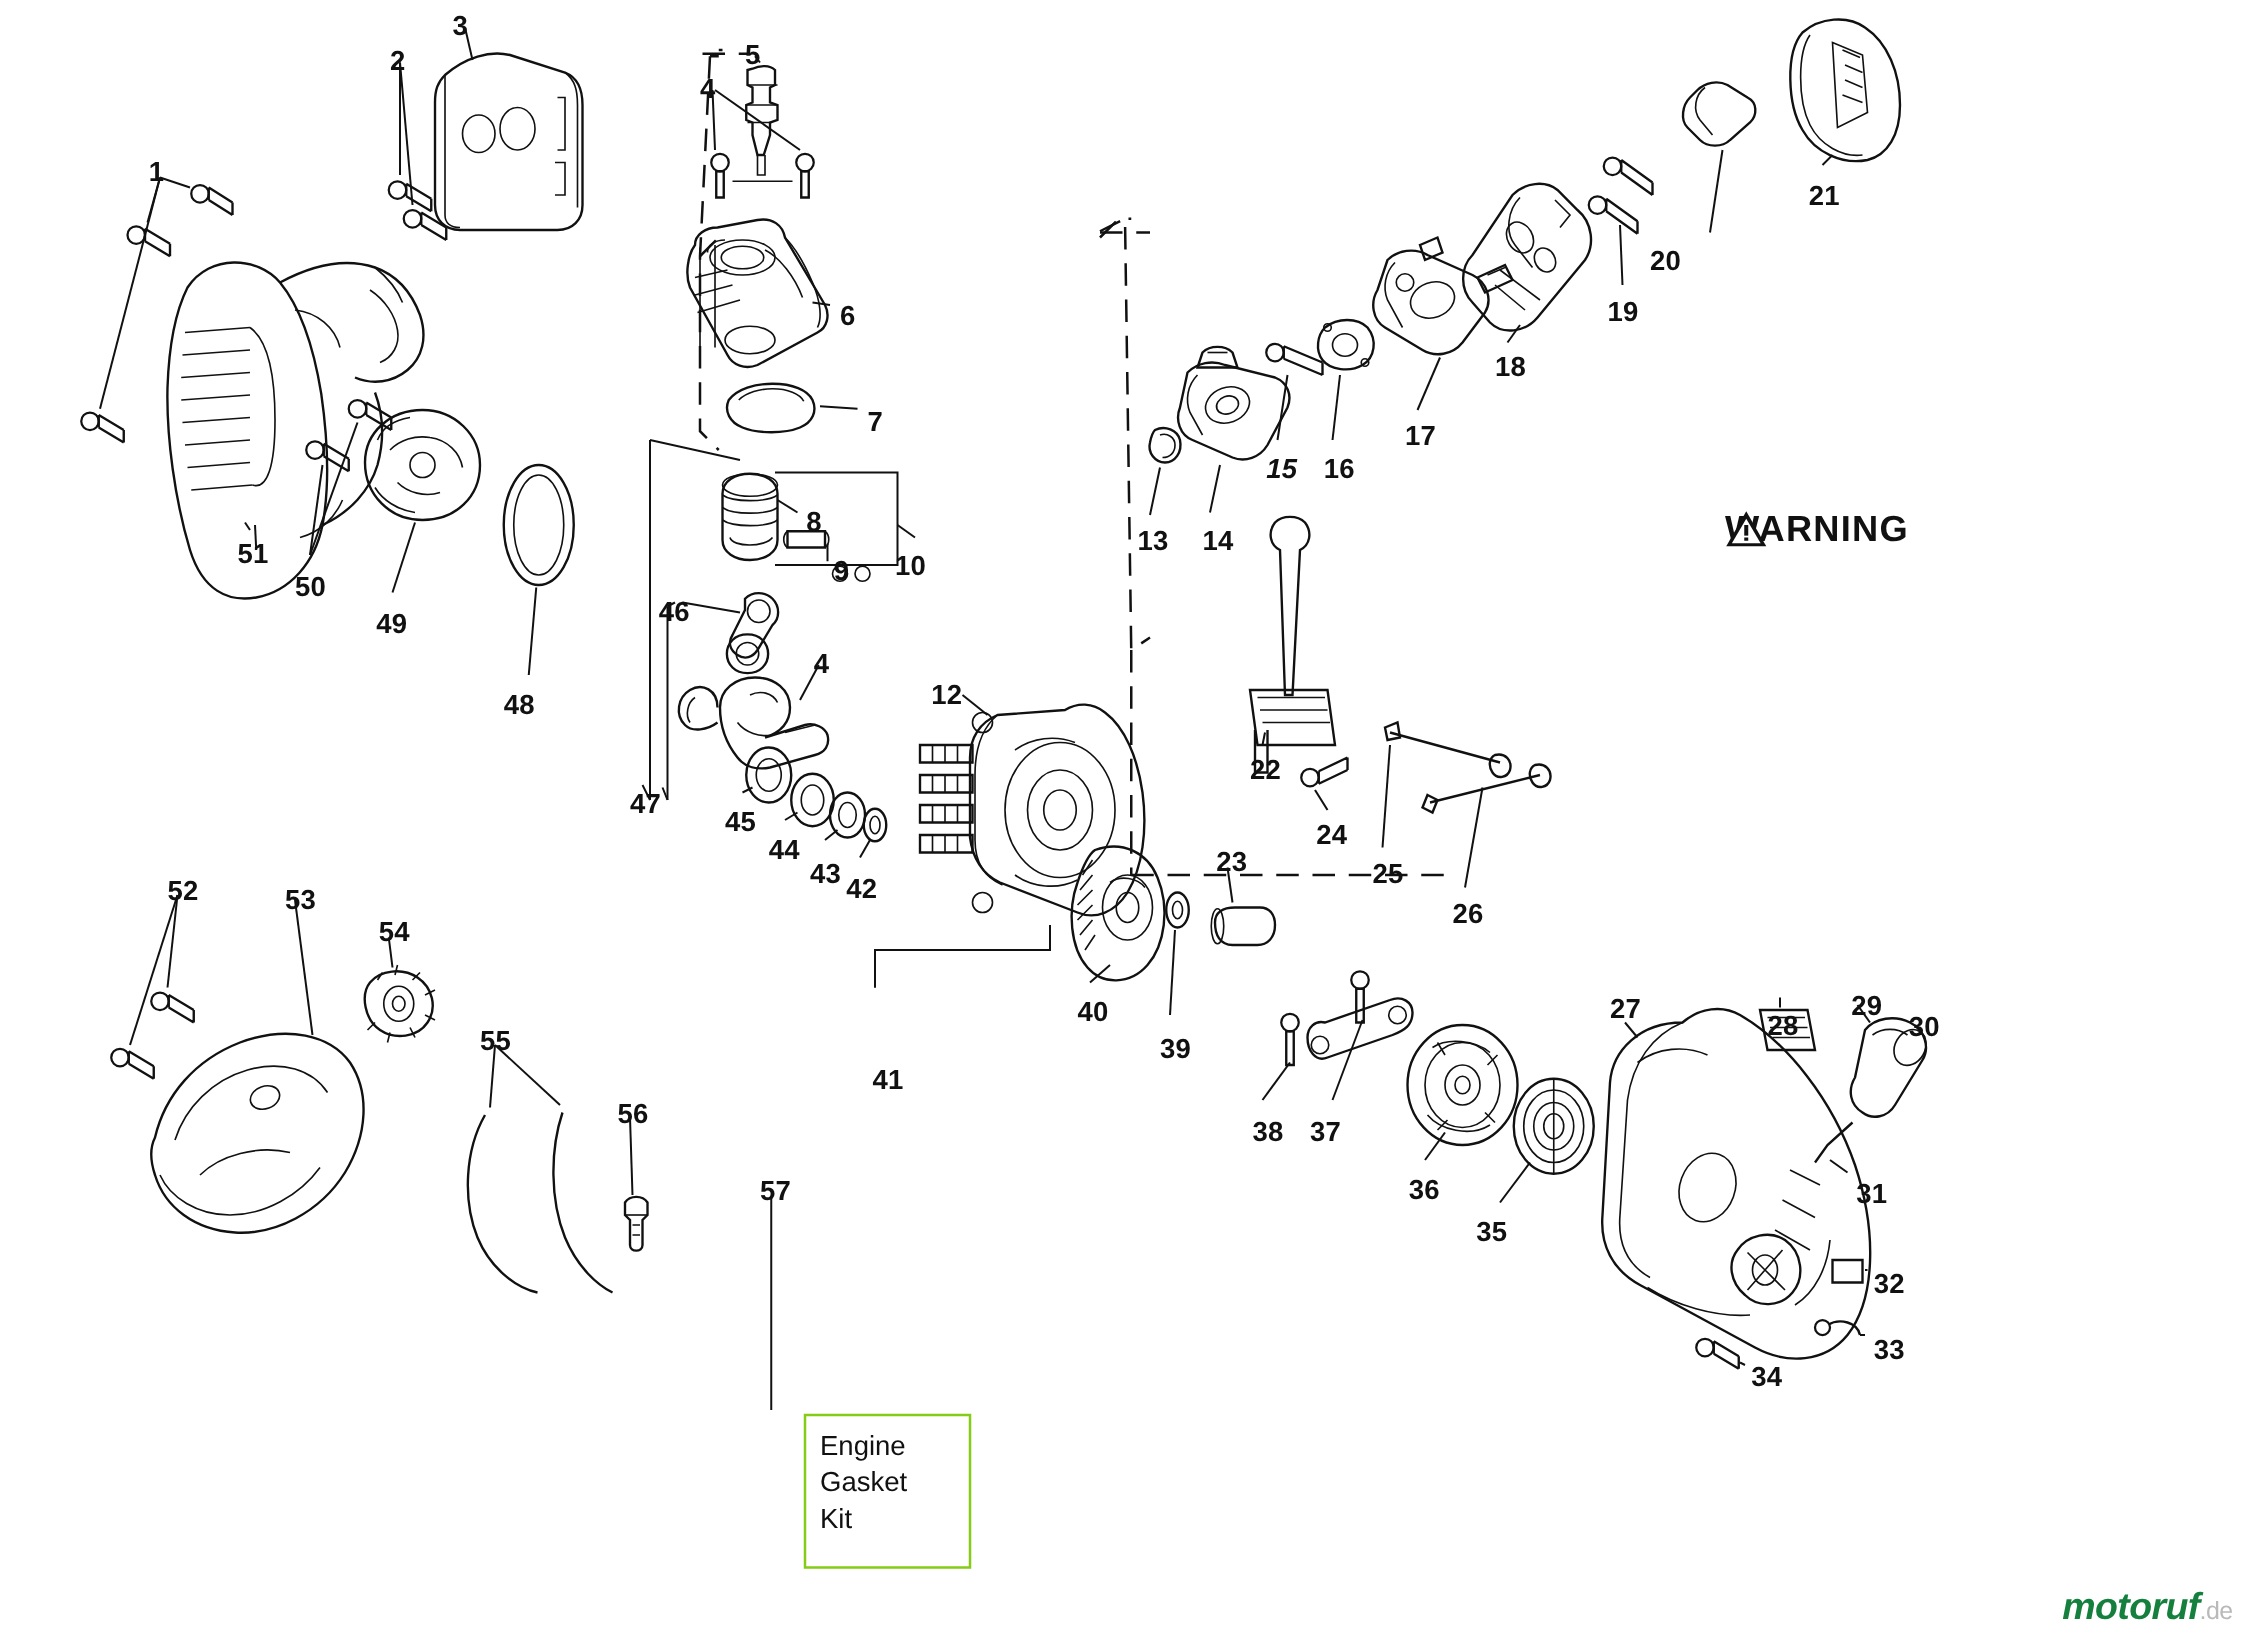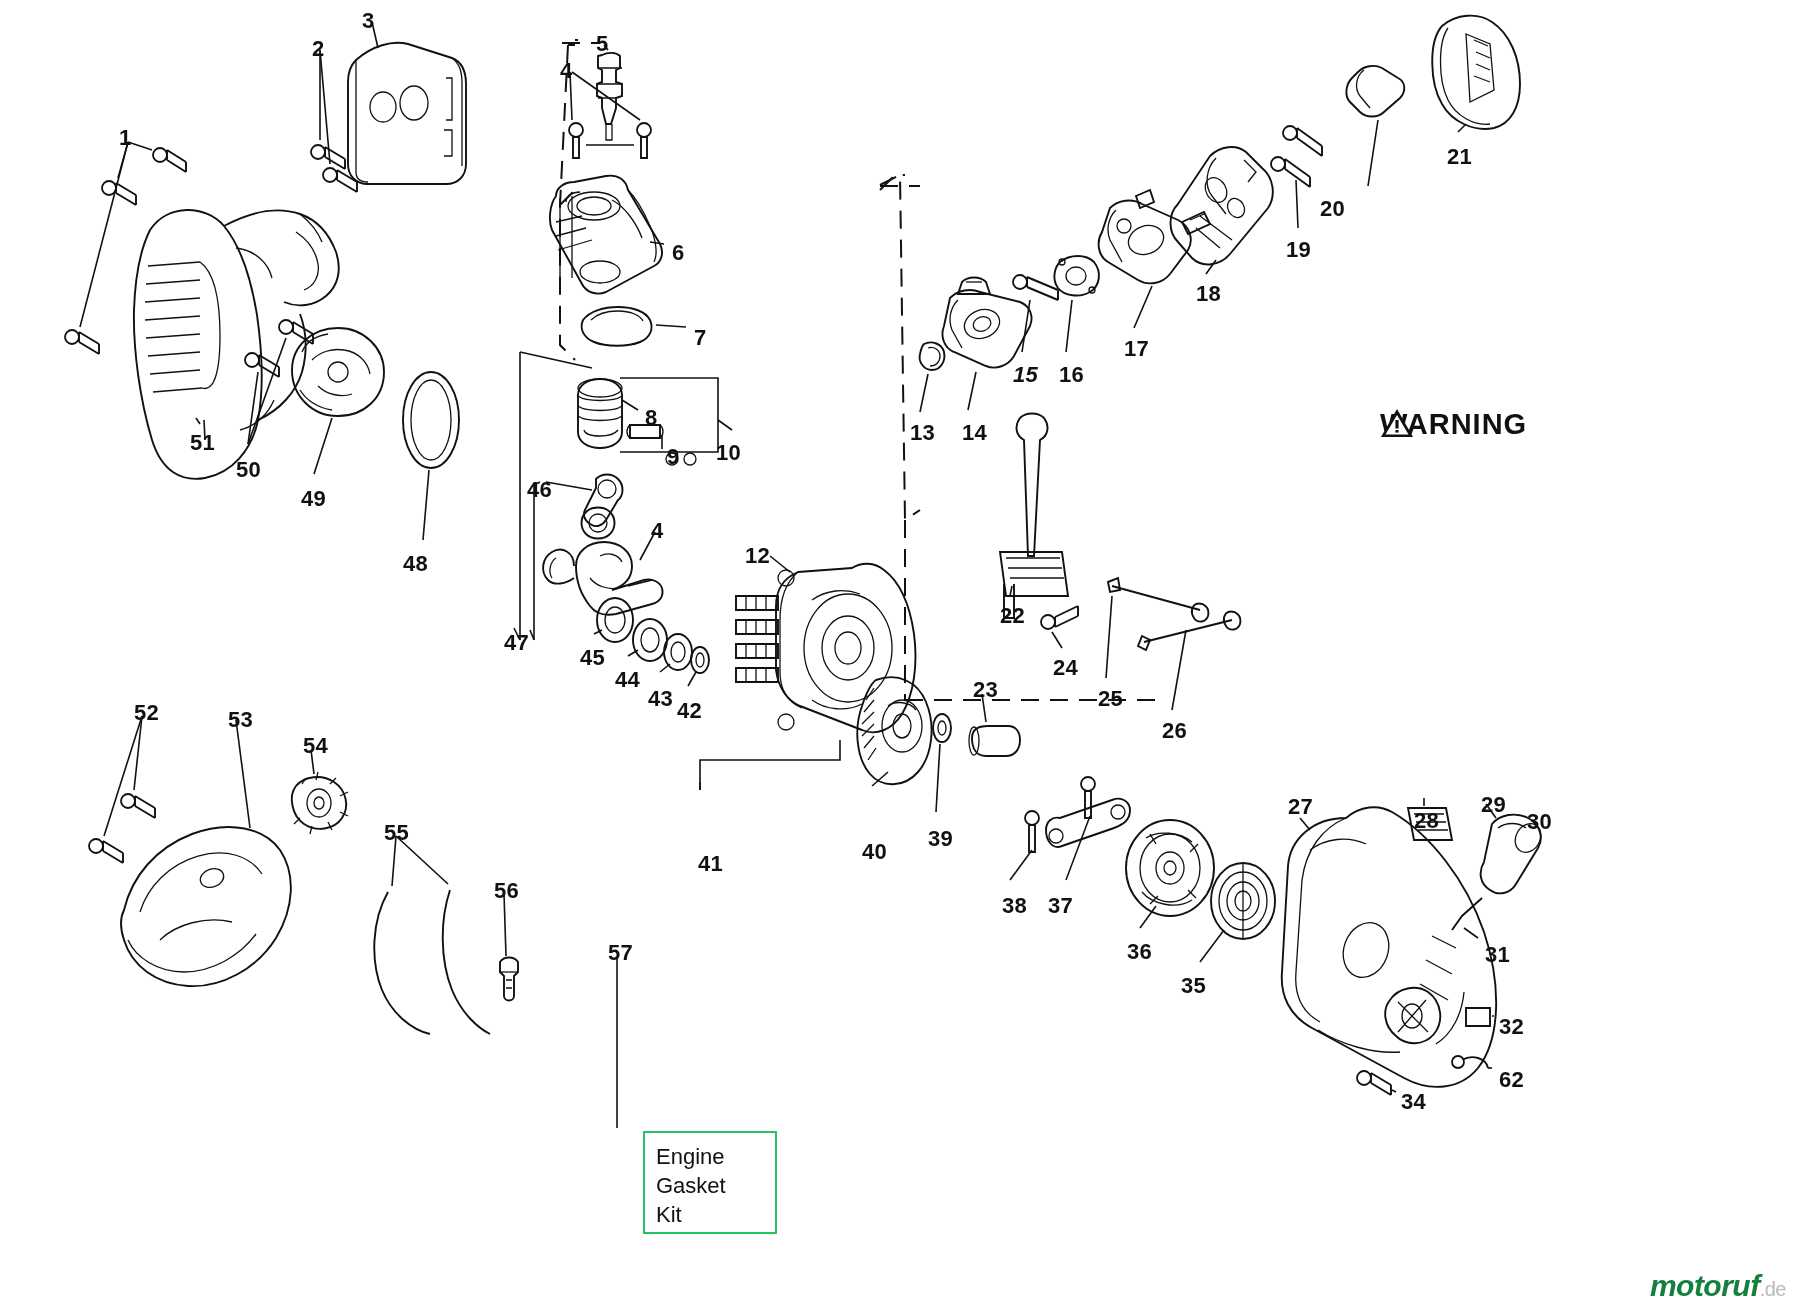--- a/index.html
+++ b/index.html
@@ -47,22 +47,22 @@
     line-height: 1.28;
     color: #111111;
     text-align: justify;
     width: 392px;
   }
   .gasket-box {
     position: absolute;
     left: 643px;
     top: 1131px;
     width: 134px;
-    height: 103px;
-    border: 2px solid #22c55e;
+    height: 124px;
+    border: 2px solid #84cc16;
     box-sizing: border-box;
     padding: 9px 0 0 11px;
     font-size: 22px;
     font-weight: 400;
     line-height: 1.32;
     color: #111111;
   }
   .wm {
     position: absolute;
     right: 14px;
@@ -507,28 +507,28 @@
       <div class="callout" style="left: 973px; top: 677px;">23</div>
       <div class="callout" style="left: 1053px; top: 655px;">24</div>
       <div class="callout" style="left: 1098px; top: 686px;">25</div>
       <div class="callout" style="left: 1162px; top: 718px;">26</div>
       <div class="callout" style="left: 1288px; top: 794px;">27</div>
       <div class="callout" style="left: 1414px; top: 780px; margin-top: 28px;">28</div>
       <div class="callout" style="left: 1481px; top: 792px;">29</div>
       <div class="callout" style="left: 1527px; top: 809px;">30</div>
       <div class="callout" style="left: 1485px; top: 942px;">31</div>
       <div class="callout" style="left: 1499px; top: 1014px;">32</div>
-      <div class="callout" style="left: 1499px; top: 1067px;">62</div>
+      <div class="callout" style="left: 1499px; top: 1067px;">33</div>
       <div class="callout" style="left: 1401px; top: 1089px;">34</div>
       <div class="callout" style="left: 1181px; top: 973px;">35</div>
       <div class="callout" style="left: 1127px; top: 939px;">36</div>
       <div class="callout" style="left: 1048px; top: 893px;">37</div>
       <div class="callout" style="left: 1002px; top: 893px;">38</div>
       <div class="callout" style="left: 928px; top: 826px;">39</div>
-      <div class="callout" style="left: 862px; top: 839px;">40</div>
+      <div class="callout" style="left: 862px; top: 797px;">40</div>
       <div class="callout" style="left: 698px; top: 803px; margin-top: 48px;">41</div>
       <div class="callout" style="left: 677px; top: 698px;">42</div>
       <div class="callout" style="left: 648px; top: 686px;">43</div>
       <div class="callout" style="left: 615px; top: 667px;">44</div>
       <div class="callout" style="left: 580px; top: 645px;">45</div>
       <div class="callout" style="left: 527px; top: 477px;">46</div>
       <div class="callout" style="left: 504px; top: 630px;">47</div>
       <div class="callout" style="left: 403px; top: 551px;">48</div>
       <div class="callout" style="left: 301px; top: 486px;">49</div>
       <div class="callout" style="left: 236px; top: 457px;">50</div>

